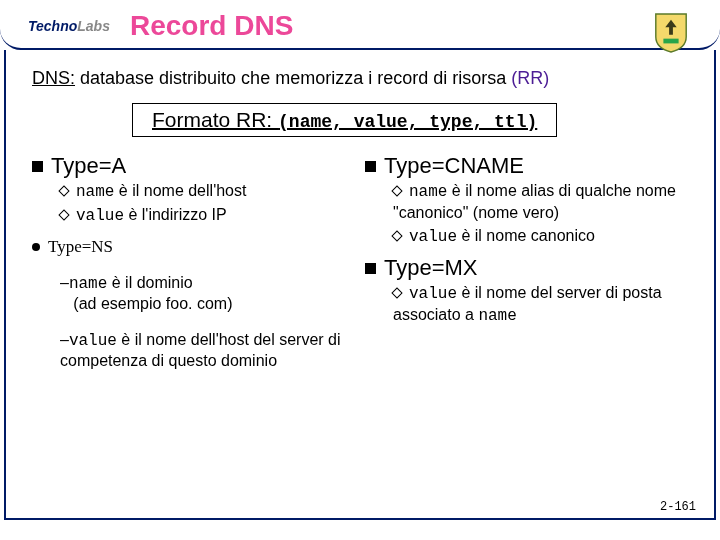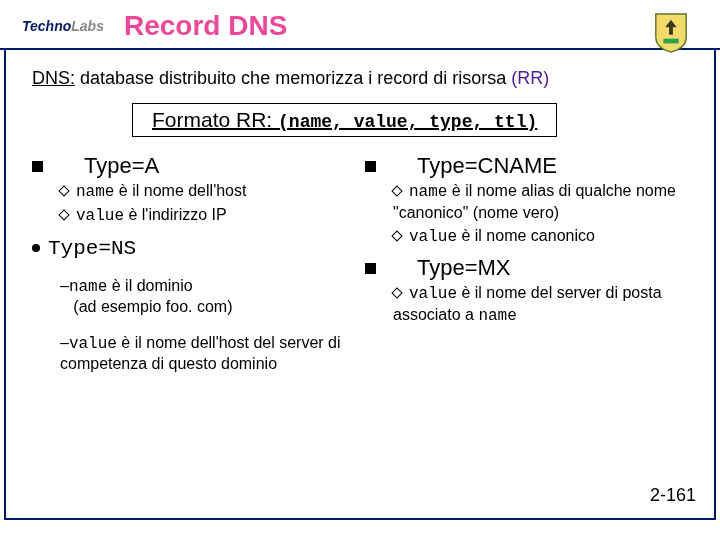--- a/index.html
+++ b/index.html
@@ -6,22 +6,23 @@
   body {
     width: 720px;
     height: 540px;
     background: #fff;
     font-family: Arial, Helvetica, sans-serif;
     position: relative;
   }
   .header {
     display: flex;
     align-items: center;
-    padding: 10px 30px 6px 16px;
+    padding: 10px 30px 6px 22px;
     border-bottom: 2px solid #001a66;
+    border-radius: 21px;
   }
   .logo {
     display: flex;
     align-items: baseline;
     margin-right: 20px;
   }
   .logo-col { display:inline-flex; flex-direction:column; justify-content:flex-end; margin-right:2px;}
   .logo-text {
     font-size: 14px;
     font-weight: bold;
@@ -69,59 +70,58 @@
     display: flex;
     gap: 10px;
   }
   .col { flex: 1; }
   .type-h {
     font-family: "Comic Sans MS", cursive, sans-serif;
     font-size: 22px;
     display: flex;
     align-items: center;
     margin-top: 2px;
-    gap: 33px;
   }
   .sq-bullet {
     width: 11px; height: 11px; background: #000; display:inline-block; margin-right: 8px;
   }
   .disc-bullet {
     width: 8px; height: 8px; border-radius:50%; background:#000; display:inline-block; margin-right:8px;
   }
   .sub {
     font-family: "Comic Sans MS", cursive, sans-serif;
     font-size: 16px;
     padding-left: 28px;
     line-height: 1.3;
     margin-top: 2px;
   }
   .sub .dia {
     display:inline-block; width:8px; height:8px; transform: rotate(45deg);
     border: 1px solid #000; margin-right: 8px; position: relative; top:-1px;
   }
   .mono { font-family: "Courier New", monospace; }
   .ns-h {
-    font-family: Liberation Mono, monospace;
-    font-size: 21px;
+    font-family: Liberation Serif, serif;
+    font-size: 17px;
     display:flex; align-items:center;
     margin-top: 10px;
   }
   .ns-sub {
     font-family: Arial, sans-serif;
     font-size: 16px;
     padding-left: 28px;
     line-height: 1.25;
     margin-top: 16px;
   }
   .pagenum {
     position: absolute;
     right: 18px;
-    bottom: 12px;
-    font-size: 18px;
-    font-family: Liberation Sans, sans-serif;
+    bottom: 4px;
+    font-size: 12px;
+    font-family: Liberation Mono, monospace;
   }
 </style>
 </head>
 <body>
 
 <div class="header">
   <div class="logo">
     <span class="logo-col">
         <span class="a" style="background:#001a66"></span>
         <span class="a" style="background:#001a66"></span>

